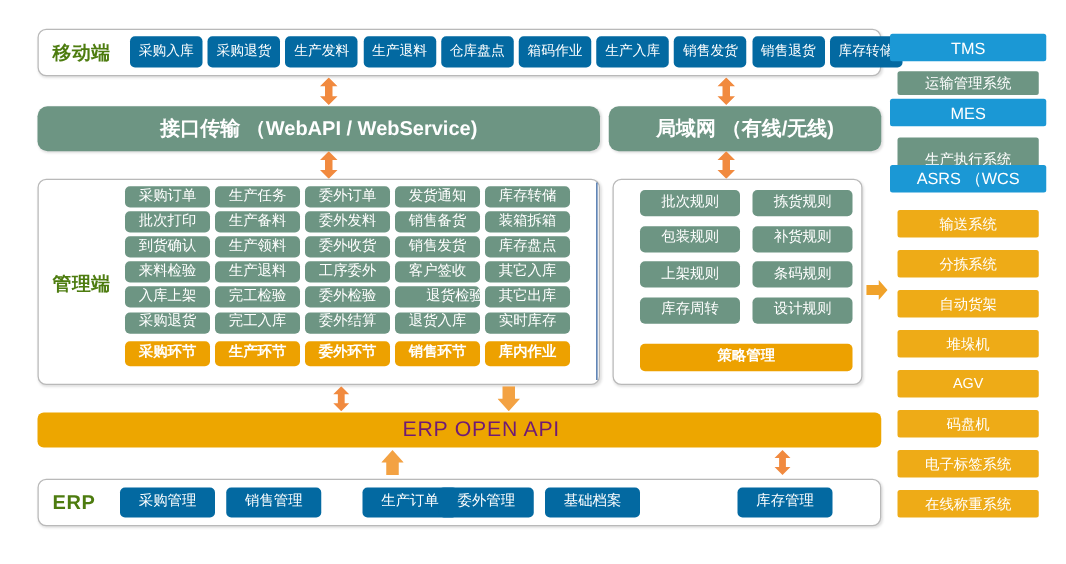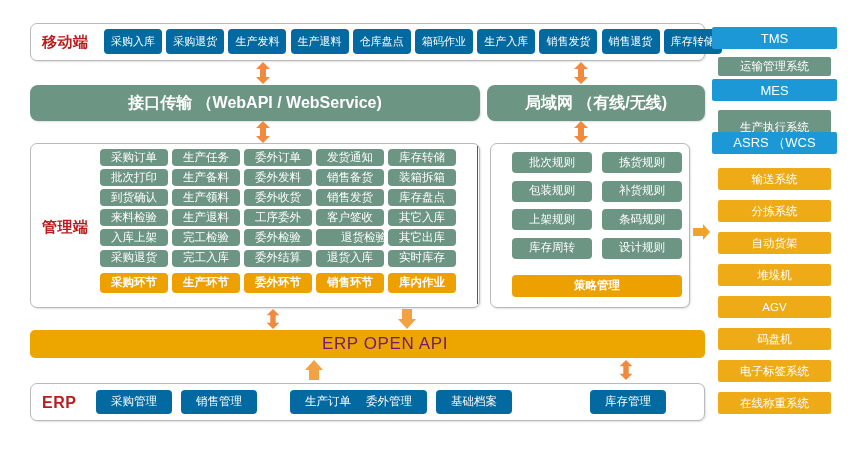--- a/index.html
+++ b/index.html
@@ -16,21 +16,21 @@
     position:absolute;
     border:1px solid #b9b9b9;
     border-radius:7px;
     background:#ffffff;
     box-sizing:border-box;
     box-shadow:1px 1px 2px rgba(0,0,0,.12);
   }
 
   .side-label{
     position:absolute;
-    color:#b91c1c;
+    color:#4d7c0f;
     font-weight:bold;
     font-size:15px;
     letter-spacing:.5px;
     white-space:nowrap;
   }
 
   
   .chip{
     position:absolute;
     box-sizing:border-box;

